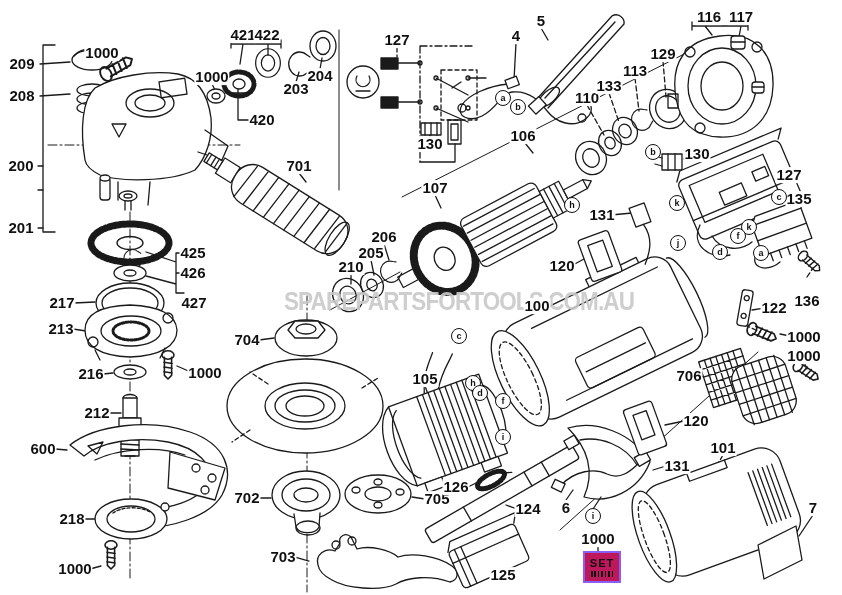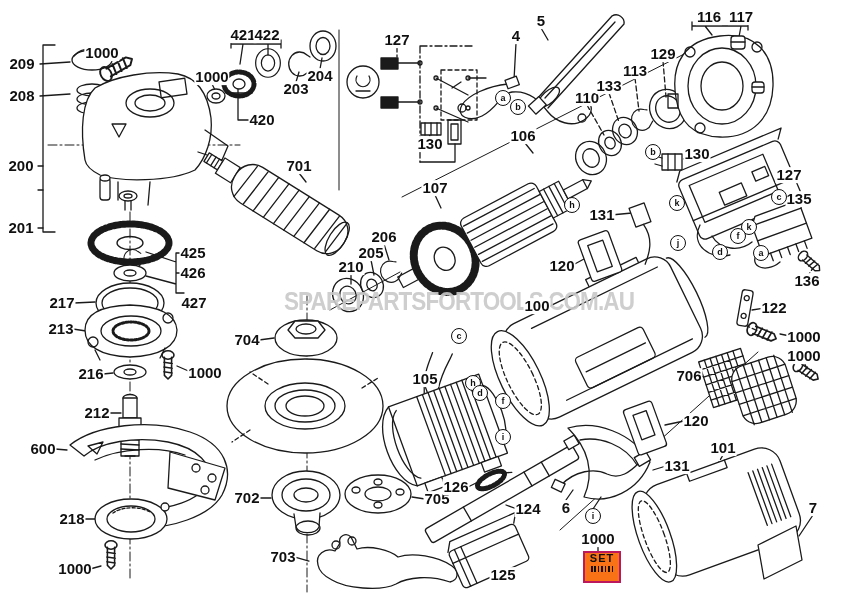--- a/index.html
+++ b/index.html
@@ -9,22 +9,22 @@
   .watermark{position:absolute;left:284px;top:287px;z-index:2;font-weight:700;font-size:25px;
              color:#c9c9c9;letter-spacing:-1px;transform:scaleX(.9);transform-origin:left center;
              opacity:.9;white-space:nowrap;}
   .label-layer{position:absolute;inset:0;z-index:3;}
   .plabel{position:absolute;transform:translate(-50%,-50%);font-weight:700;font-size:15px;
           color:#101010;background:#fff;line-height:1.05;padding:0 1px;white-space:nowrap;}
   .callout{position:absolute;width:14px;height:14px;border:1.4px solid #101010;border-radius:50%;
            background:#fff;font-size:9px;font-weight:700;color:#101010;display:flex;
            align-items:center;justify-content:center;transform:translate(-50%,-50%);line-height:1;}
   .setbox{position:absolute;left:583px;top:551px;z-index:3;width:34px;height:28px;
-          border:2px solid #be185d;background:#f97316;display:flex;flex-direction:column;
-          align-items:center;gap:2px;}
+          border:2px solid #8b5cf6;background:#be185d;display:flex;flex-direction:column;
+          align-items:center;justify-content:center;gap:2px;}
   .setbox .settext{font-weight:700;font-size:11px;letter-spacing:1px;color:#101010;line-height:1;}
   .setbox .setbar{width:22px;height:6px;
           background:repeating-linear-gradient(90deg,#101010 0 1.5px,transparent 1.5px 3.5px);}
 </style>
 </head>
 <body>
 
 <div class="stage">
 
 <svg width="842" height="595" viewBox="0 0 842 595" stroke="#1a1a1a" stroke-width="1.3" fill="none" stroke-linecap="round" stroke-linejoin="round">
@@ -430,21 +430,21 @@
       <div class="plabel" style="left: 435px; top: 188px;">107</div>
       <div class="plabel" style="left: 587px; top: 98px;">110</div>
       <div class="plabel" style="left: 609px; top: 86px;">133</div>
       <div class="plabel" style="left: 635px; top: 71px;">113</div>
       <div class="plabel" style="left: 663px; top: 54px;">129</div>
       <div class="plabel" style="left: 709px; top: 17px; text-align: center;">116</div>
       <div class="plabel" style="left: 741px; top: 17px;">117</div>
       <div class="plabel" style="left: 697px; top: 154px;">130</div>
       <div class="plabel" style="left: 789px; top: 175px;">127</div>
       <div class="plabel" style="left: 799px; top: 199px;">135</div>
-      <div class="plabel" style="left: 807px; top: 281px;">136</div>
+      <div class="plabel" style="left: 807px; top: 301px;">136</div>
       <div class="plabel" style="left: 602px; top: 215px;">131</div>
       <div class="plabel" style="left: 562px; top: 266px;">120</div>
       <div class="plabel" style="left: 537px; top: 306px;">100</div>
       <div class="plabel" style="left: 774px; top: 308px;">122</div>
       <div class="plabel" style="left: 804px; top: 337px;">1000</div>
       <div class="plabel" style="left: 804px; top: 356px;">1000</div>
       <div class="plabel" style="left: 384px; top: 237px;">206</div>
       <div class="plabel" style="left: 371px; top: 253px;">205</div>
       <div class="plabel" style="left: 351px; top: 267px;">210</div>
       <div class="plabel" style="left: 193px; top: 253px;">425</div>

